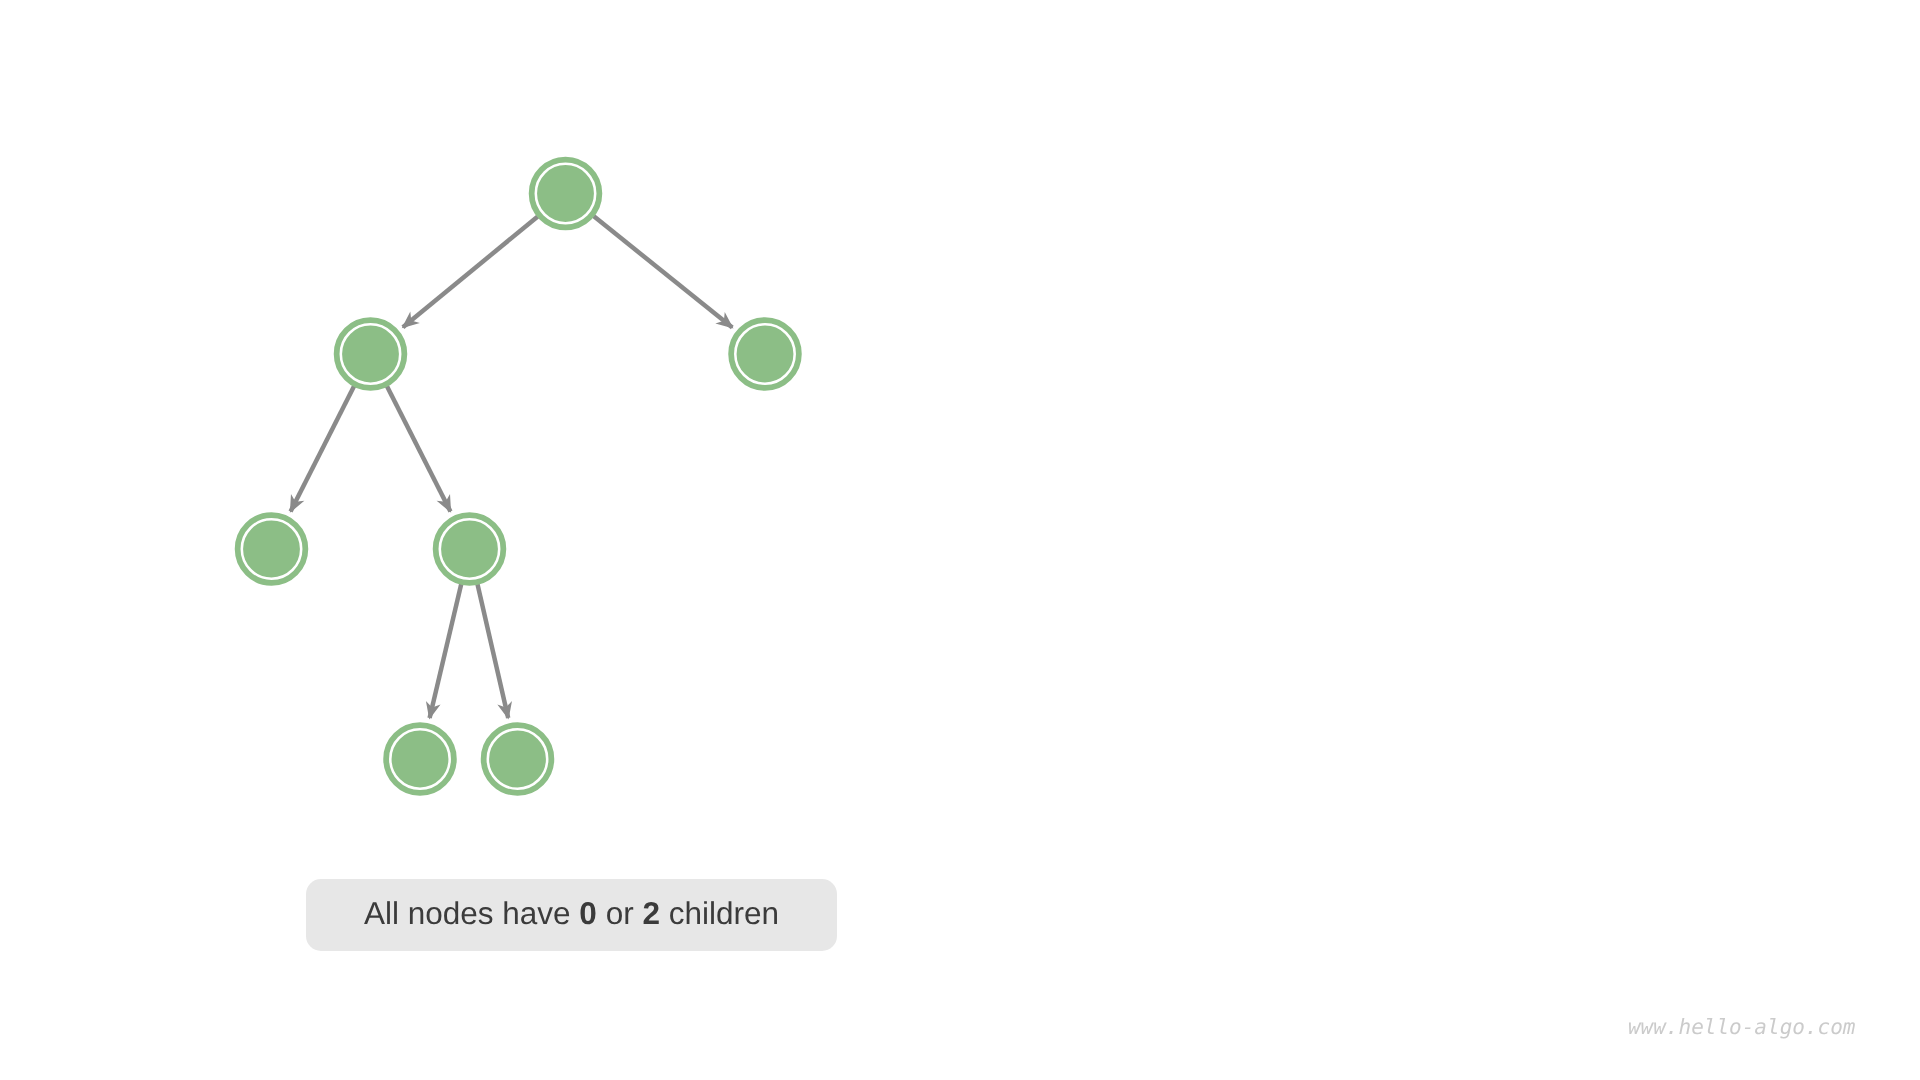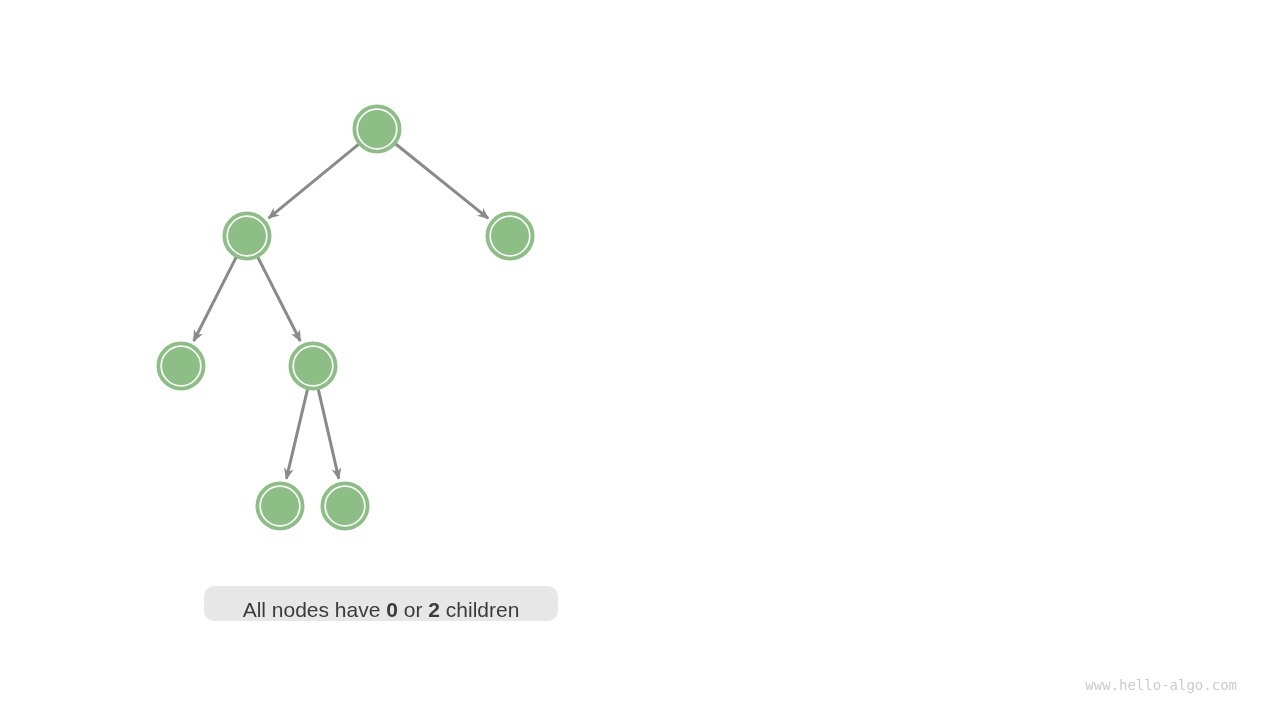--- a/index.html
+++ b/index.html
@@ -30,40 +30,41 @@
     font-weight: bold;
     letter-spacing: -0.3px;
     color: #4f9d53;
     white-space: nowrap;
   }
   .caption-badge {
     position: absolute;
     left: 204px;
     top: 586px;
     width: 354px;
-    height: 35px;
+    height: 48px;
     background: #e7e7e7;
     border-radius: 10px;
     text-align: center;
     line-height: 47px;
     font-size: 21px;
     color: #3b3b3b;
     white-space: nowrap;
   }
   .caption-badge b {
     font-weight: bold;
   }
   .watermark {
     position: absolute;
     right: 43px;
     top: 677px;
     font-family: "DejaVu Sans Mono", monospace;
     font-size: 14px;
     color: #cbcbcb;
     white-space: nowrap;
+    font-style: italic;
   }
 </style>
 </head>
 <body>
 
 <div class="stage">
 
   <svg class="tree-svg" id="tree-svg" viewBox="0 0 1280 720">
     <defs>
       <marker id="arrowhead" markerUnits="userSpaceOnUse" markerWidth="16" markerHeight="14" refX="12" refY="6" orient="auto">

